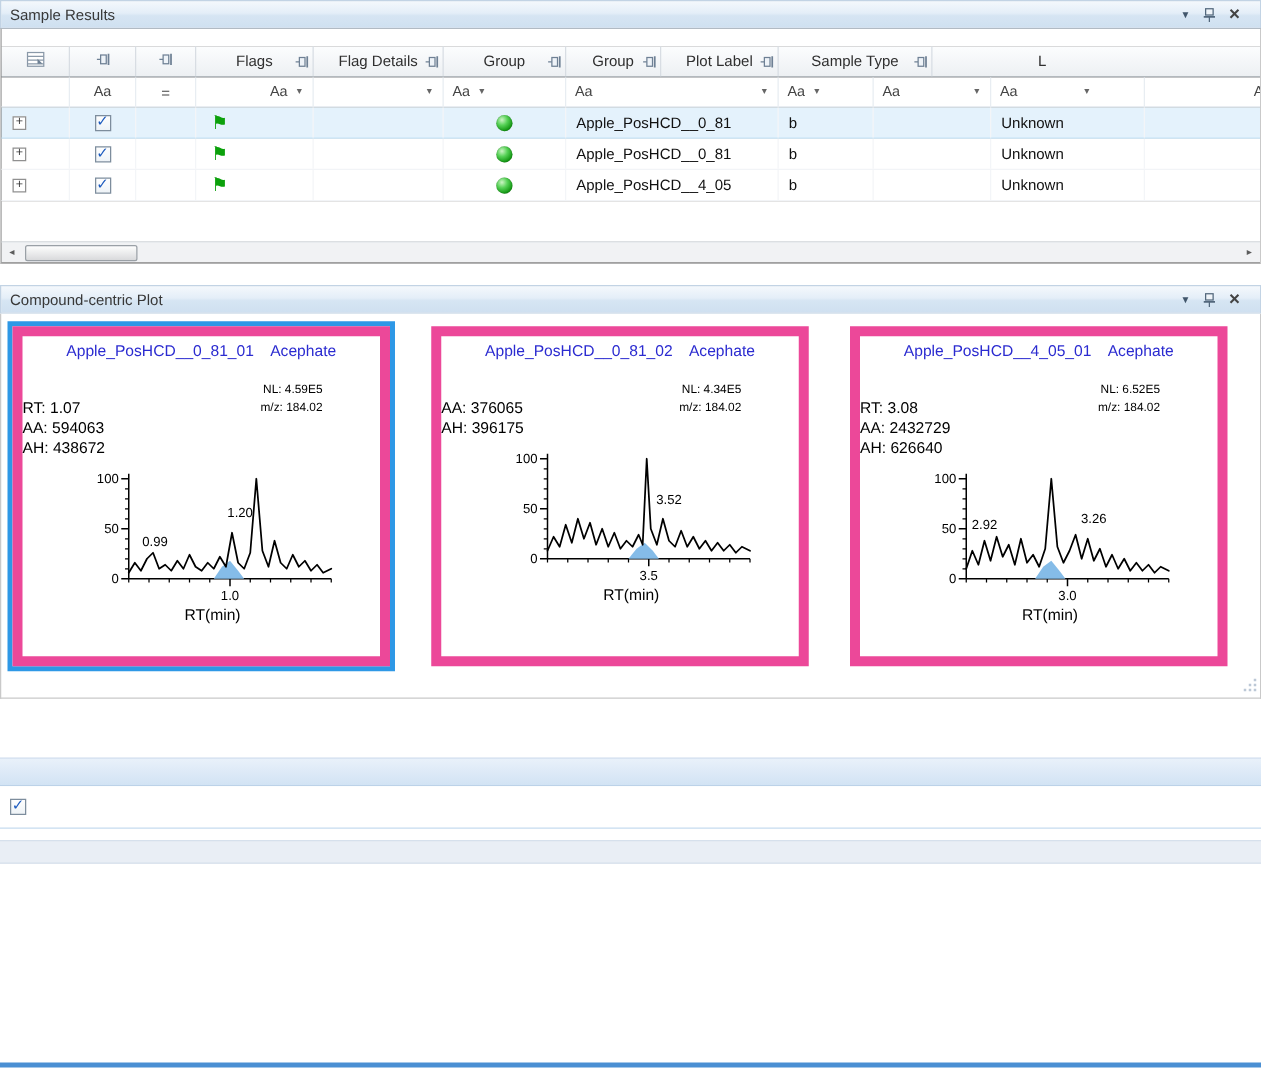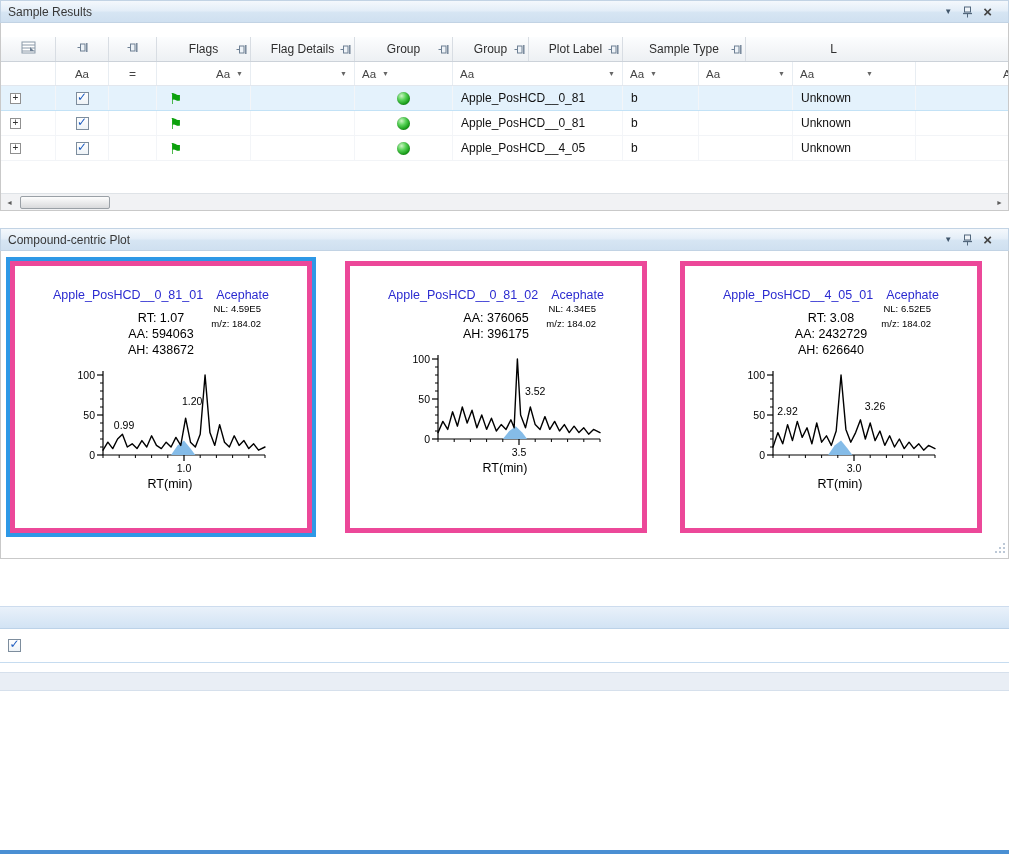--- a/index.html
+++ b/index.html
@@ -58,26 +58,26 @@
   .sb-btn{width:17px;align-self:stretch;display:flex;align-items:center;justify-content:center;
     font-size:7px;color:#5c5c5c}
   .sb-thumb{width:90px;height:13px;background:linear-gradient(#fdfdfd,#d9dadc);
     border:1px solid #9aa0a6;border-radius:2px;margin-left:2px}
   .sb-track{flex:1;align-self:stretch}
 
   
   .cp-panel{top:228px}
   .cp-body{height:308px;border:1px solid #c9c9c9;border-top:none;background:#fff;position:relative;
     padding:10px 0 0 9px;display:flex;gap:33px;align-items:flex-start}
-  .plot-card{width:302px;height:272px;background:#fff;border:5px solid #ec4899;position:relative;padding-top:22px;flex:none}
+  .plot-card{width:302px;height:272px;background:#fff;border:8px solid #ec4899;position:relative;padding-top:5px;flex:none}
   .plot-card.selected{box-shadow:0 0 0 4px #2e98e6}
   .pc-title{text-align:center;color:#2b2bd0;font-size:12.5px;white-space:nowrap}
   .pc-title .pc-compound{margin-left:13px}
   .pc-annot{position:absolute;right:46px;top:36px;font-size:9.5px;line-height:1.55;color:#000;text-align:right}
-  .pc-stats{margin-top:8px;text-align:center;font-size:12.5px;line-height:1.28;color:#000}
+  .pc-stats{margin-top:30px;font-size:12.5px;line-height:1.28;color:#000}
   .pc-plot{margin-top:9px;display:flex;justify-content:center;padding-left:18px}
   .pc-xlabel{text-align:center;font-size:12.5px;color:#000;padding-left:18px}
   .grip{position:absolute;right:3px;bottom:3px;width:12px;height:12px}
   .grip-dot{position:absolute;right:0;top:0;width:2px;height:2px;background:#bcc8d6;
     box-shadow:-4px 4px 0 #bcc8d6,0 4px 0 #bcc8d6,-8px 8px 0 #bcc8d6,-4px 8px 0 #bcc8d6,0 8px 0 #bcc8d6}
 
   
   .lower-header{position:absolute;left:0;top:606px;width:1009px;height:23px;
     background:linear-gradient(#e9f1fa,#d2e3f4);border-top:1px solid #cddcee;border-bottom:1px solid #bcd2e8}
   .lower-row{position:absolute;left:0;top:629px;width:1009px;height:34px;background:#fff;

